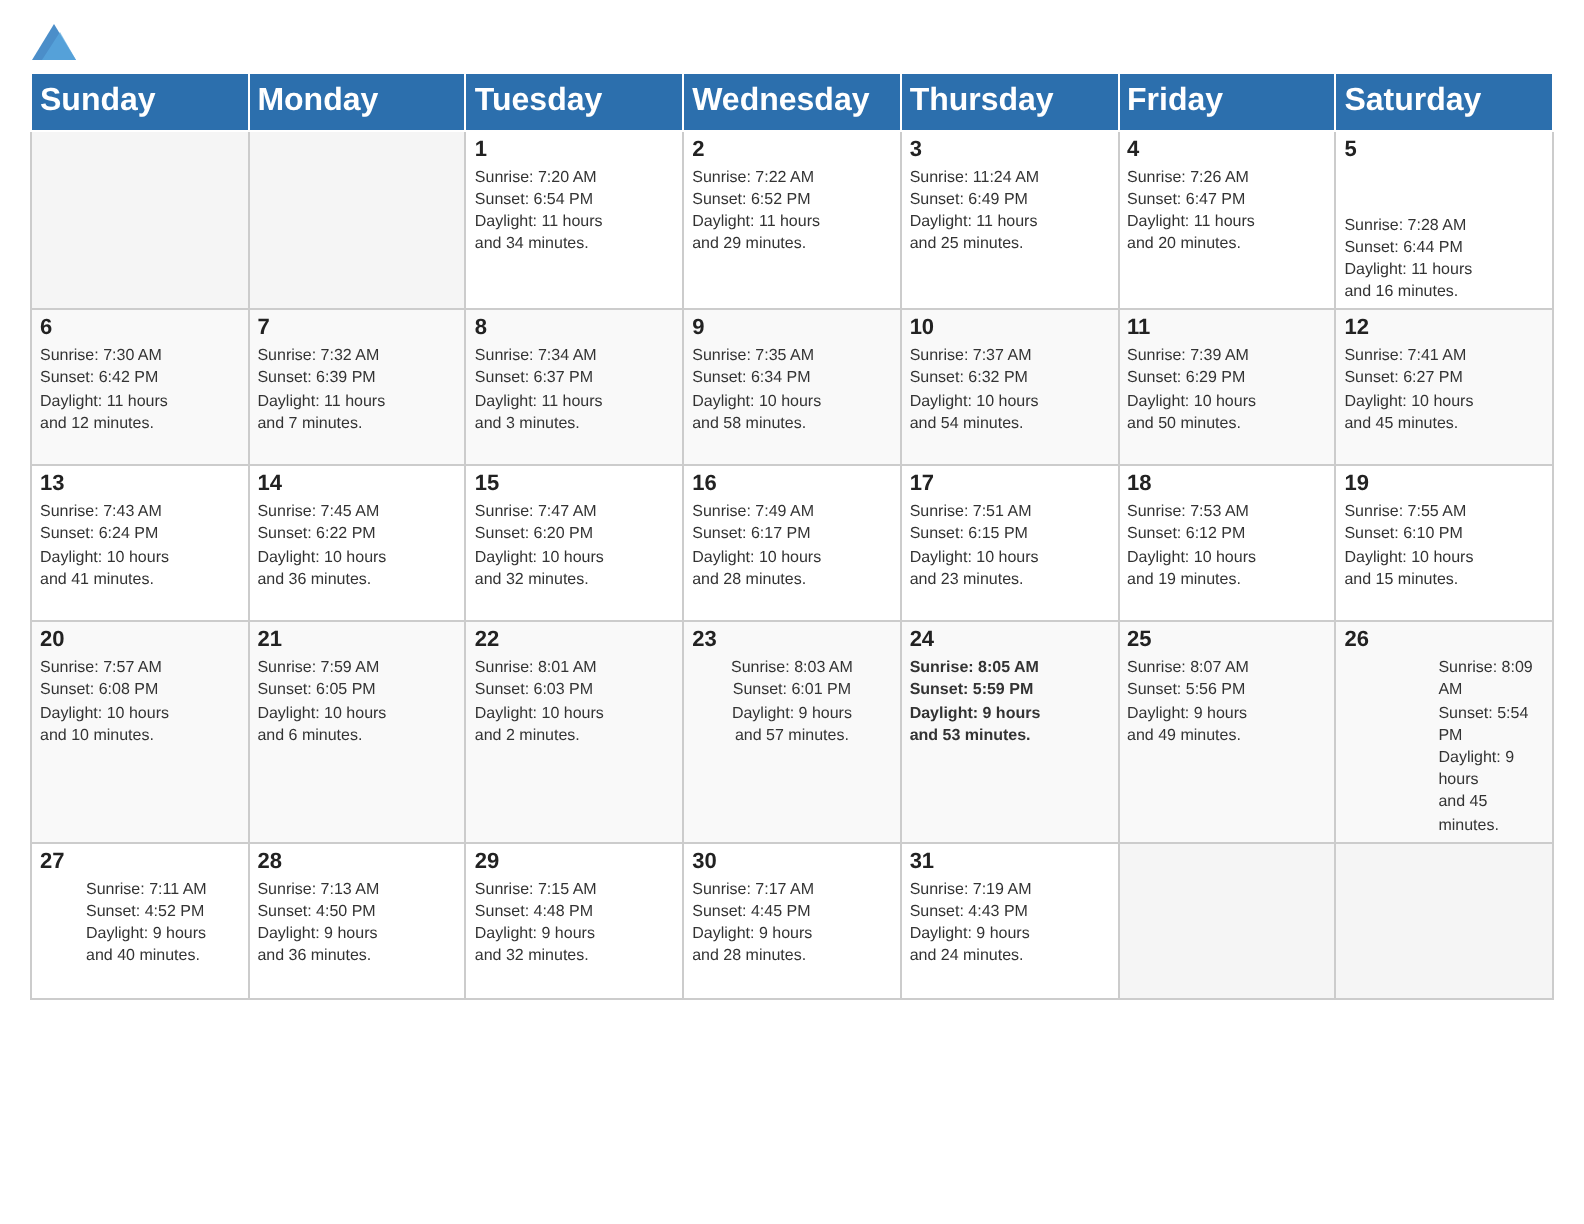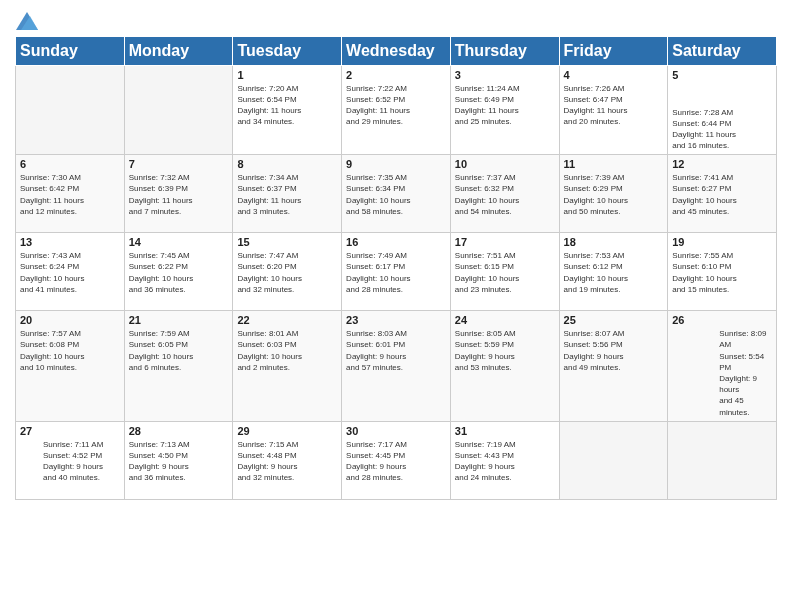--- a/index.html
+++ b/index.html
@@ -281,28 +281,28 @@
           </td>
           <td>
             <span class="day-num">22</span>
             <div class="day-info" style="white-space: pre-line;">Sunrise: 8:01 AM
 Sunset: 6:03 PM
 Daylight: 10 hours
 and 2 minutes.</div>
           </td>
           <td>
             <span class="day-num">23</span>
-            <div class="day-info" style="white-space: pre-line;">Sunrise: 8:03 AM
+            <div class="day-info" style="white-space: pre-line; text-align: center;">Sunrise: 8:03 AM
 Sunset: 6:01 PM
 Daylight: 9 hours
 and 57 minutes.</div>
           </td>
           <td>
             <span class="day-num">24</span>
-            <div class="day-info" style="white-space: pre-line;">Sunrise: 8:05 AM
+            <div class="day-info" style="white-space: pre-line; font-weight: bold;">Sunrise: 8:05 AM
 Sunset: 5:59 PM
 Daylight: 9 hours
 and 53 minutes.</div>
           </td>
           <td>
             <span class="day-num">25</span>
             <div class="day-info" style="white-space: pre-line;">Sunrise: 8:07 AM
 Sunset: 5:56 PM
 Daylight: 9 hours
 and 49 minutes.</div>

